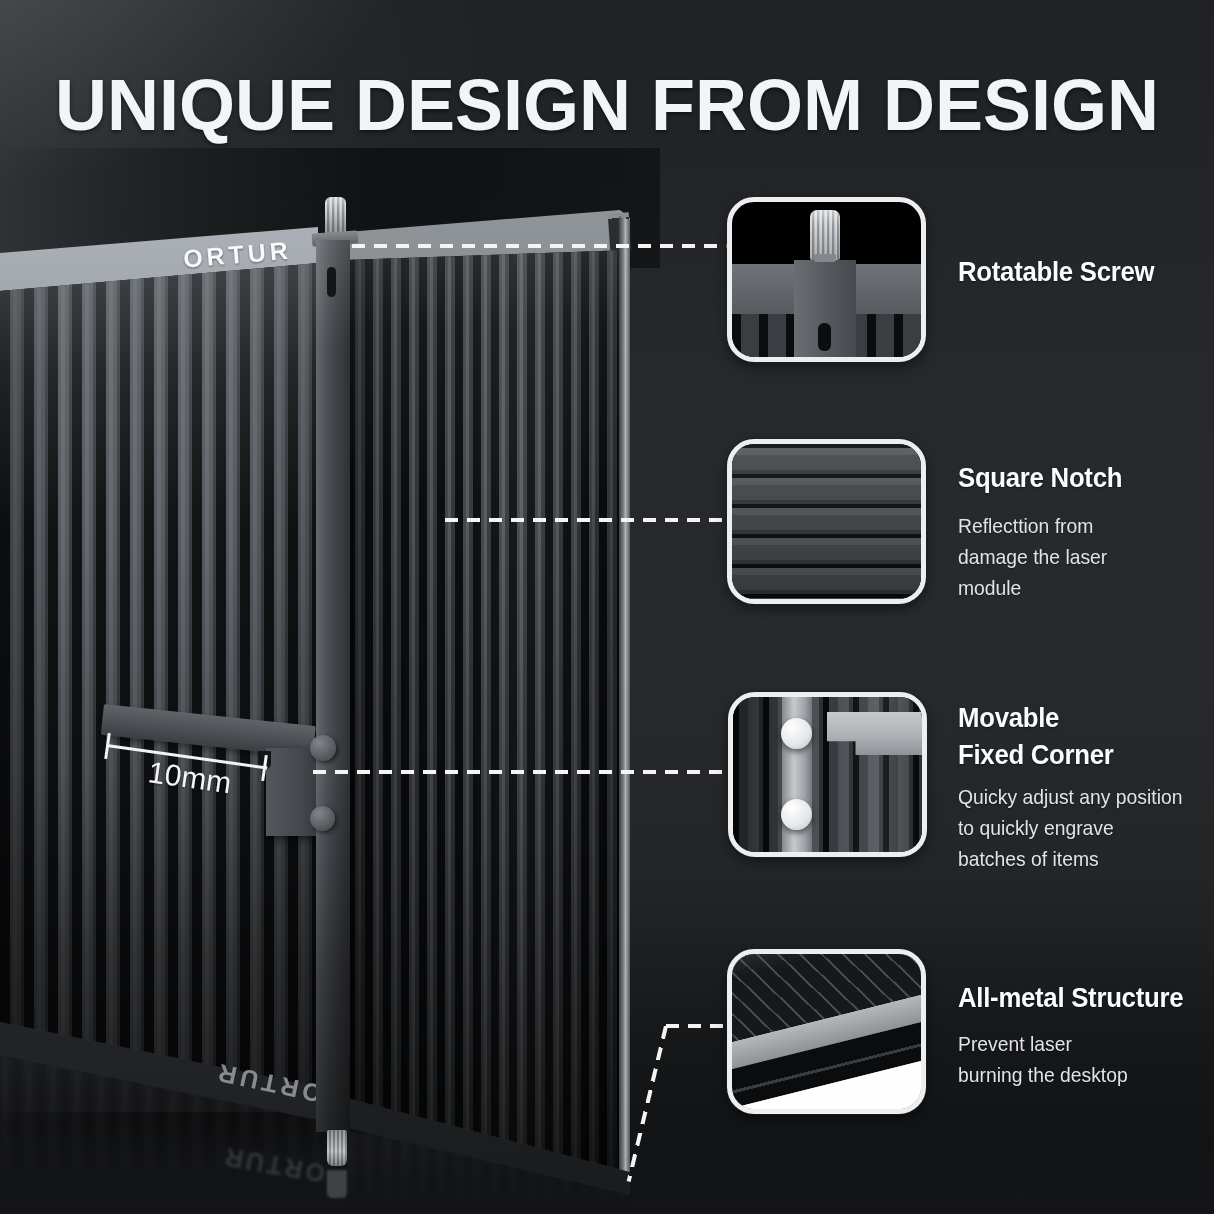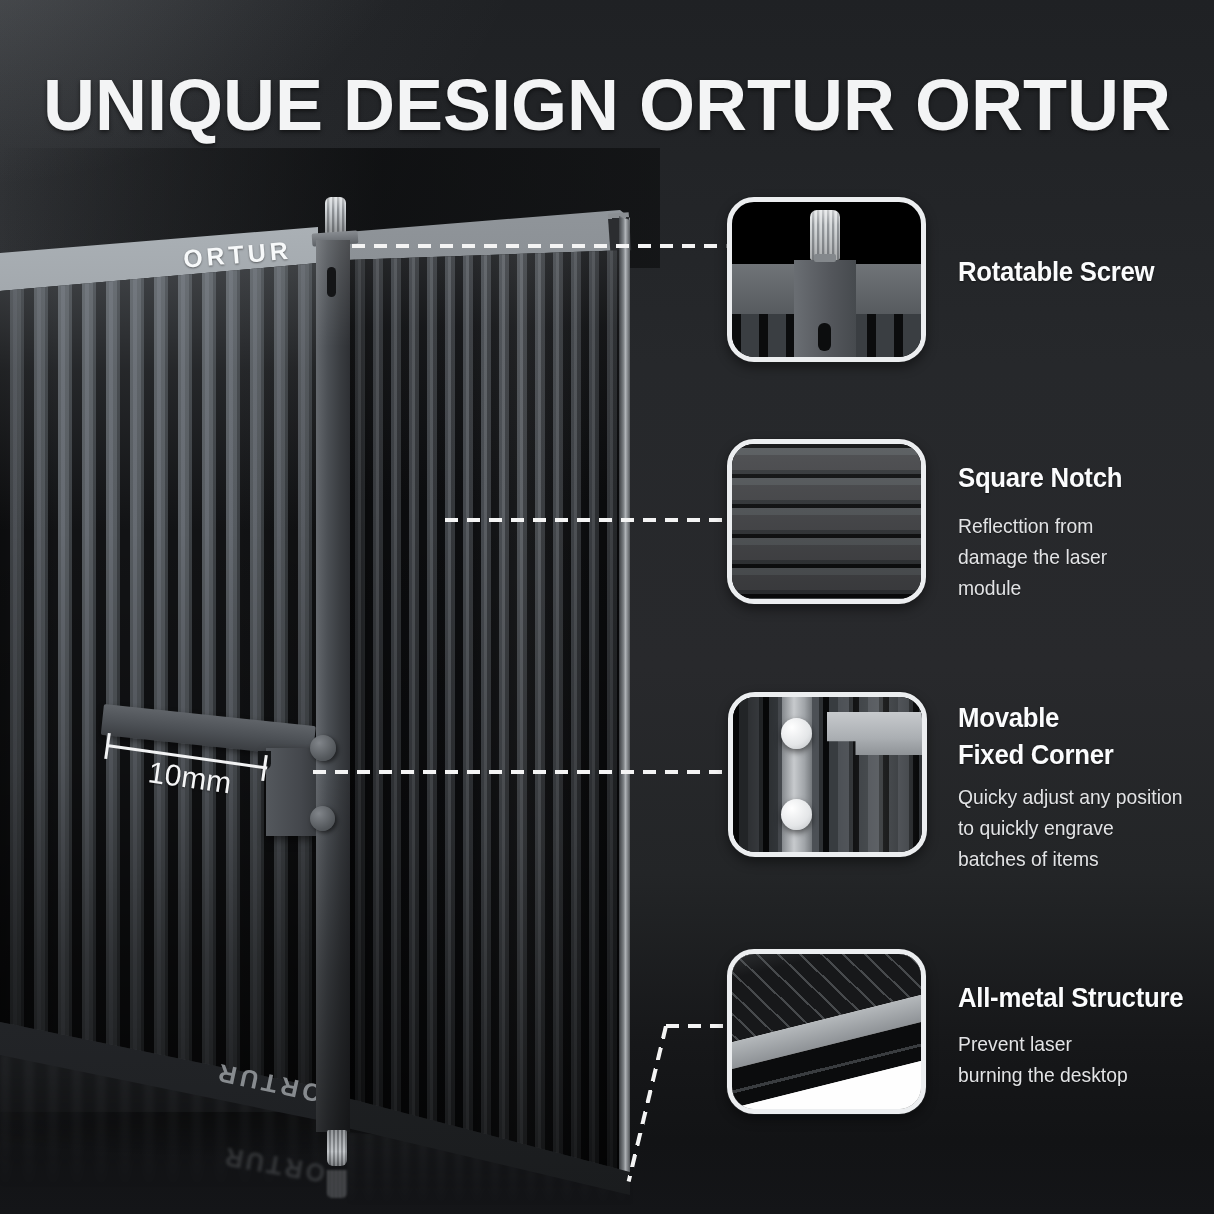--- a/index.html
+++ b/index.html
@@ -200,21 +200,21 @@
 <div class="canvas">
 
   <div class="abs bg-streak"></div>
   <div class="abs bg-walldark"></div>
   <div class="abs floor-shadow"></div>
   <div class="abs refl refl-l"></div>
   <div class="abs refl refl-r"></div>
   <div class="abs refl-logo">ORTUR</div>
   <div class="abs refl-screw"></div>
 
-  <div class="abs title">UNIQUE DESIGN ORTUR ORTUR</div>
+  <div class="abs title">UNIQUE DESIGN FROM DESIGN</div>
 
   <div class="abs left-panel">
     <div class="lp-rail-top"></div>
     <div class="lp-slats"></div>
     <div class="lp-rail-bottom"></div>
     <div class="lp-logo">ORTUR</div>
     <div class="lp-logo-flip">ORTUR</div>
   </div>
 
   <div class="abs right-panel">

